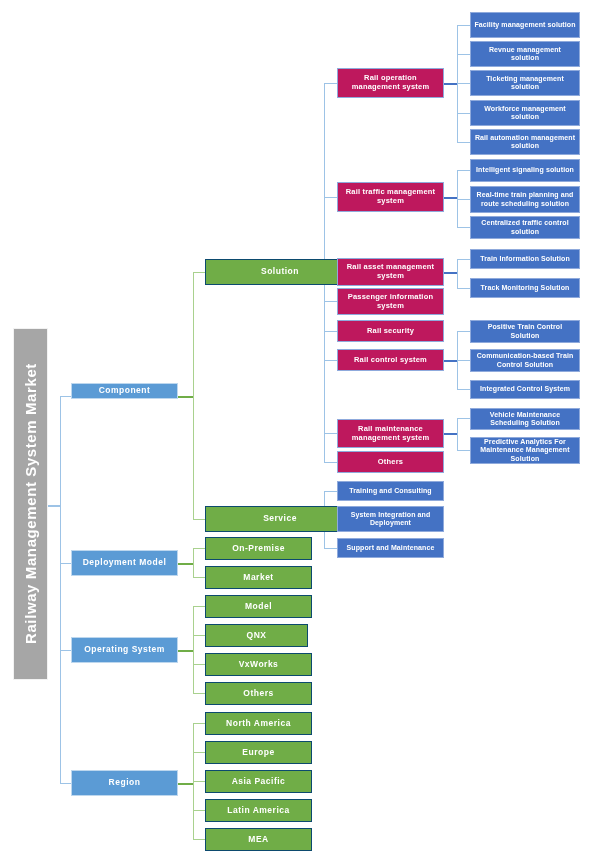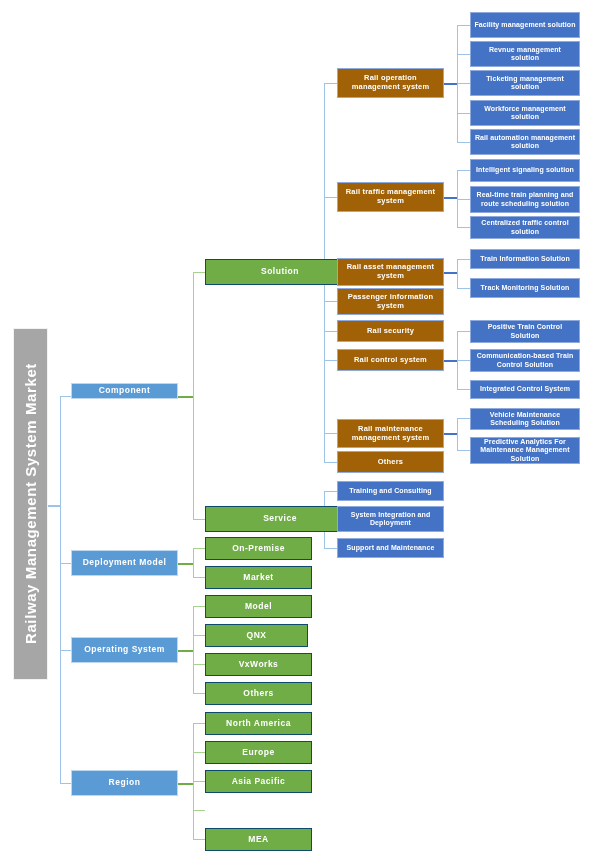--- a/index.html
+++ b/index.html
@@ -42,21 +42,21 @@
     font-size:8.5px;
     letter-spacing:.5px;
   }
   .lvl-green{
     background:#70AD47;
     border:1px solid #0c4a6e;
     font-size:8.5px;
     letter-spacing:.5px;
   }
   .lvl2{
-    background:#a16207;
+    background:#be185d;
     border:1px solid #8FAADC;
     font-size:7.5px;
     letter-spacing:.2px;
   }
   .lvl3{
     background:#4472C4;
     border:1px solid #8FAADC;
     font-size:7px;
     letter-spacing:.1px;
   }
@@ -202,15 +202,16 @@
   <div class="node lvl-green" style="left:205px;top:566px;width:107px;height:23px;">Market</div>
 
   <div class="node lvl-green" style="left:205px;top:595px;width:107px;height:23px;">Model</div>
   <div class="node lvl-green" style="left:205px;top:624px;width:103px;height:23px;">QNX</div>
   <div class="node lvl-green" style="left:205px;top:653px;width:107px;height:23px;">VxWorks</div>
   <div class="node lvl-green" style="left:205px;top:682px;width:107px;height:23px;">Others</div>
 
   <div class="node lvl-green" style="left:205px;top:712px;width:107px;height:23px;">North America</div>
   <div class="node lvl-green" style="left:205px;top:741px;width:107px;height:23px;">Europe</div>
   <div class="node lvl-green" style="left:205px;top:770px;width:107px;height:23px;">Asia Pacific</div>
+  <div class="node lvl-green" style="left:205px;top:799px;width:107px;height:23px;">Latin America</div>
   <div class="node lvl-green" style="left:205px;top:828px;width:107px;height:23px;">MEA</div>
 
 </div>
 
 </body></html>

